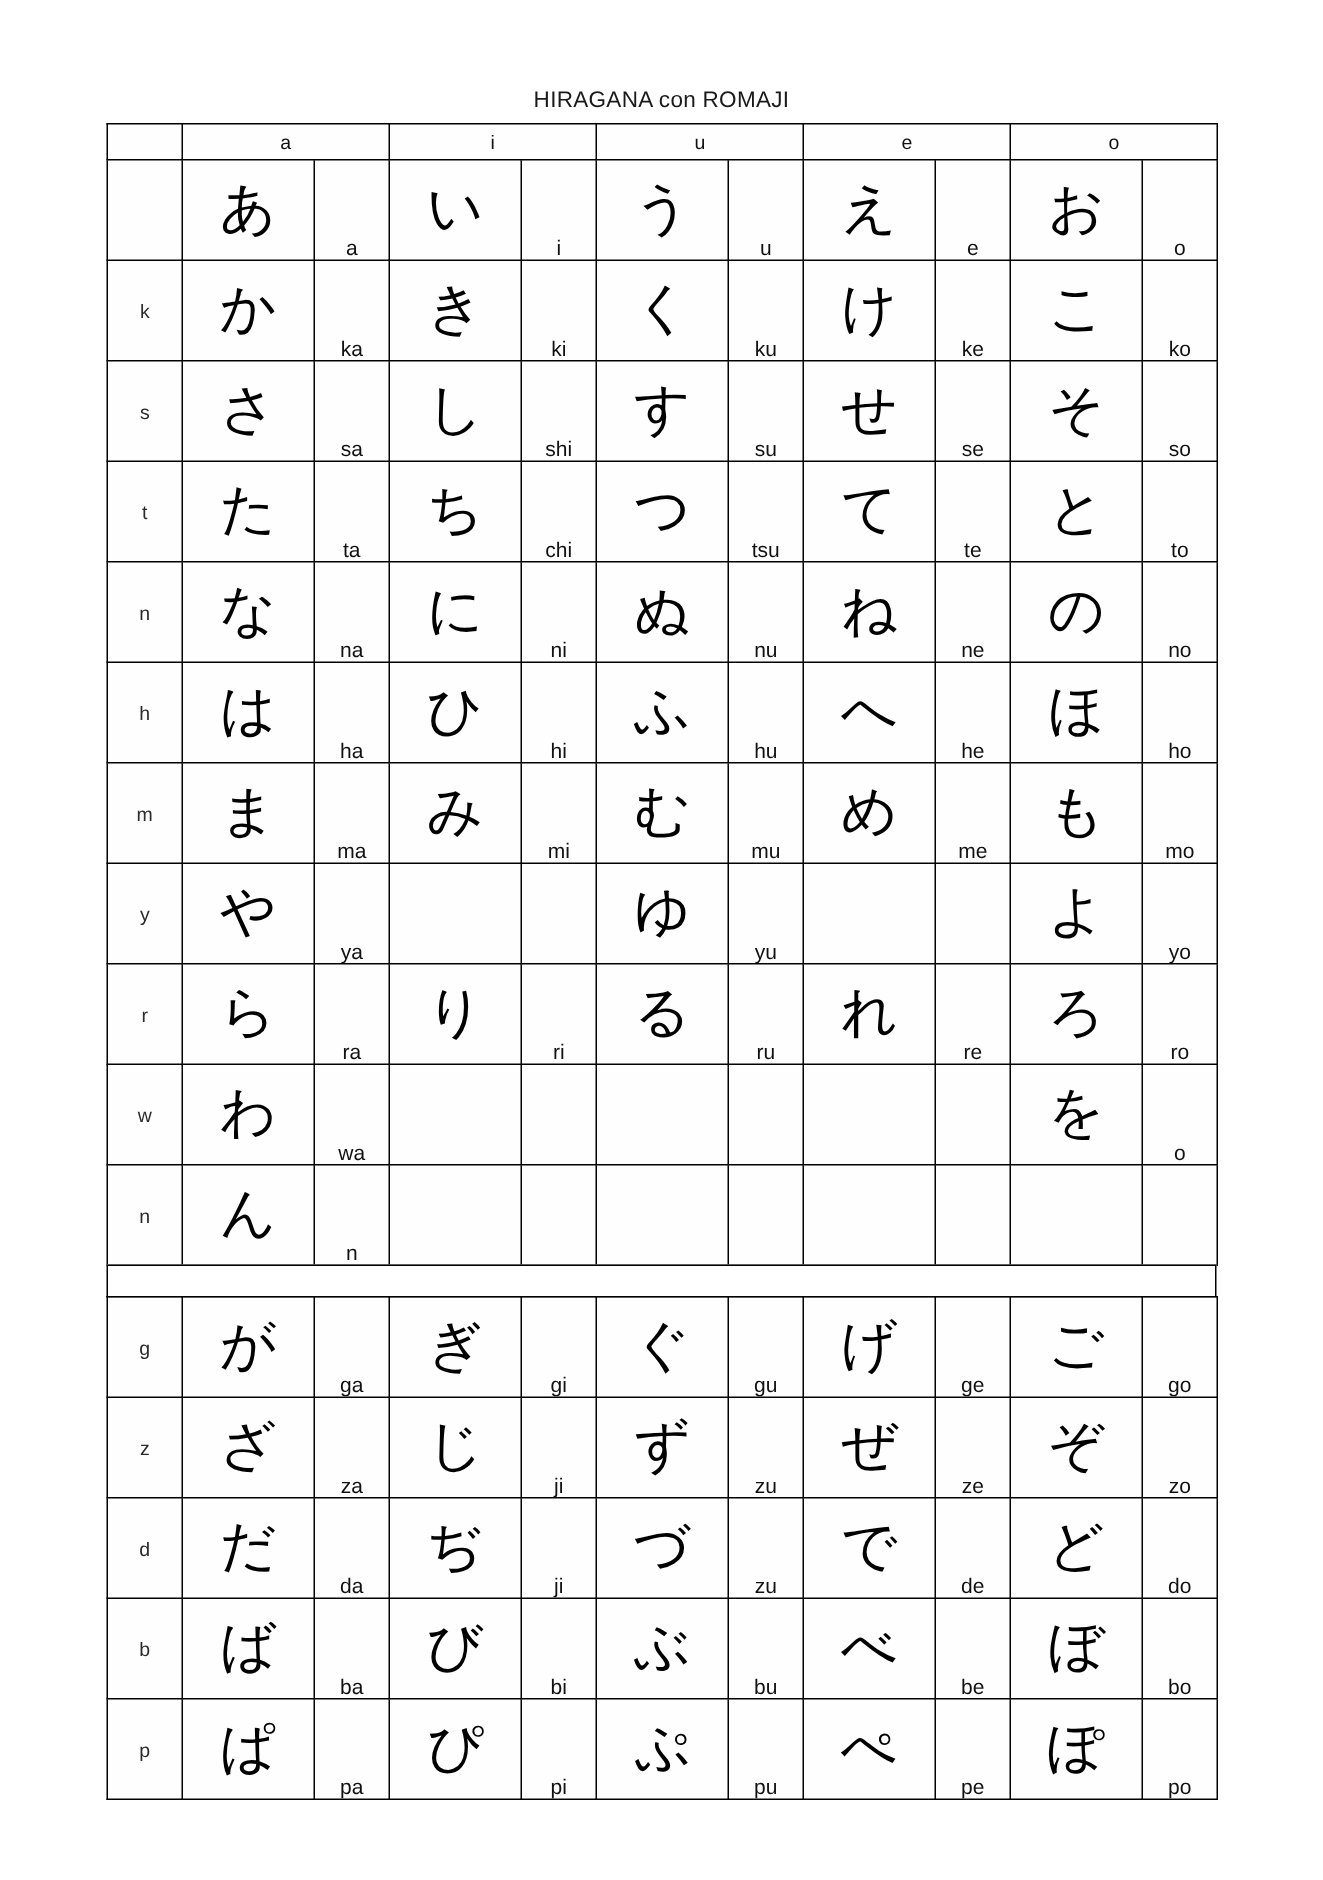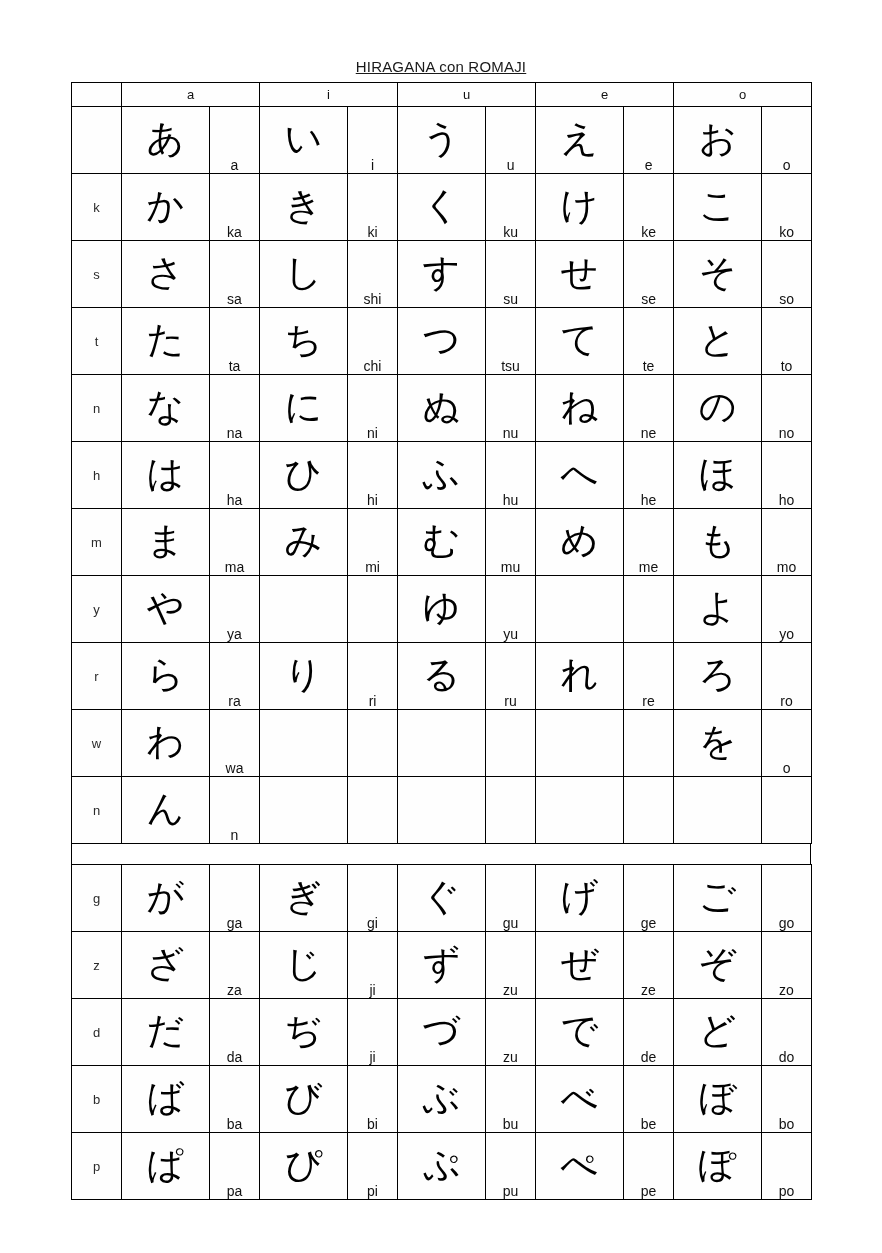--- a/index.html
+++ b/index.html
@@ -28,21 +28,20 @@
     position: absolute;
     left: 0;
     top: 58px;
     width: 882px;
     text-align: center;
     font-size: 15px;
     letter-spacing: 0.2px;
     color: #1a1a1a;
     font-family: "Liberation Sans", sans-serif;
     white-space: nowrap;
-    text-decoration: underline;
   }
 
   
   #tables {
     position: absolute;
     left: 71px;
     top: 82px;
     width: 740px;
   }
 

